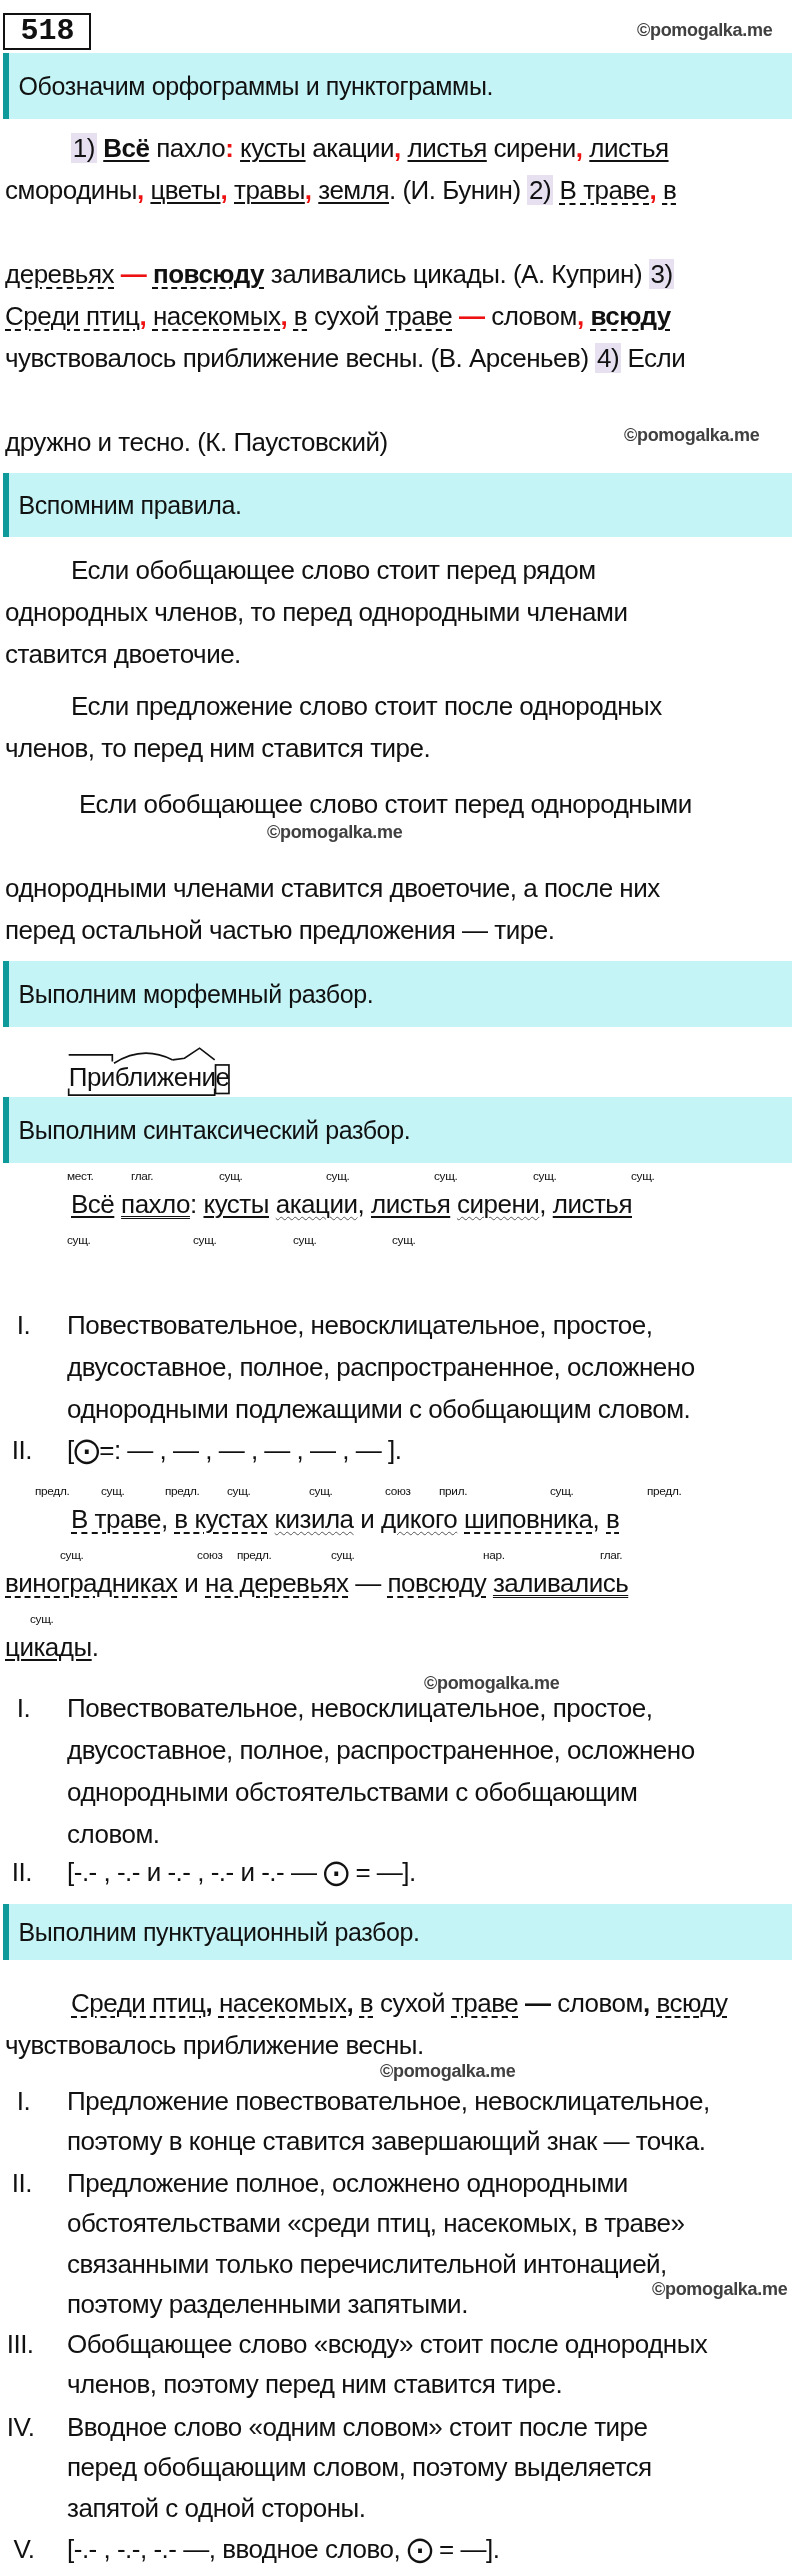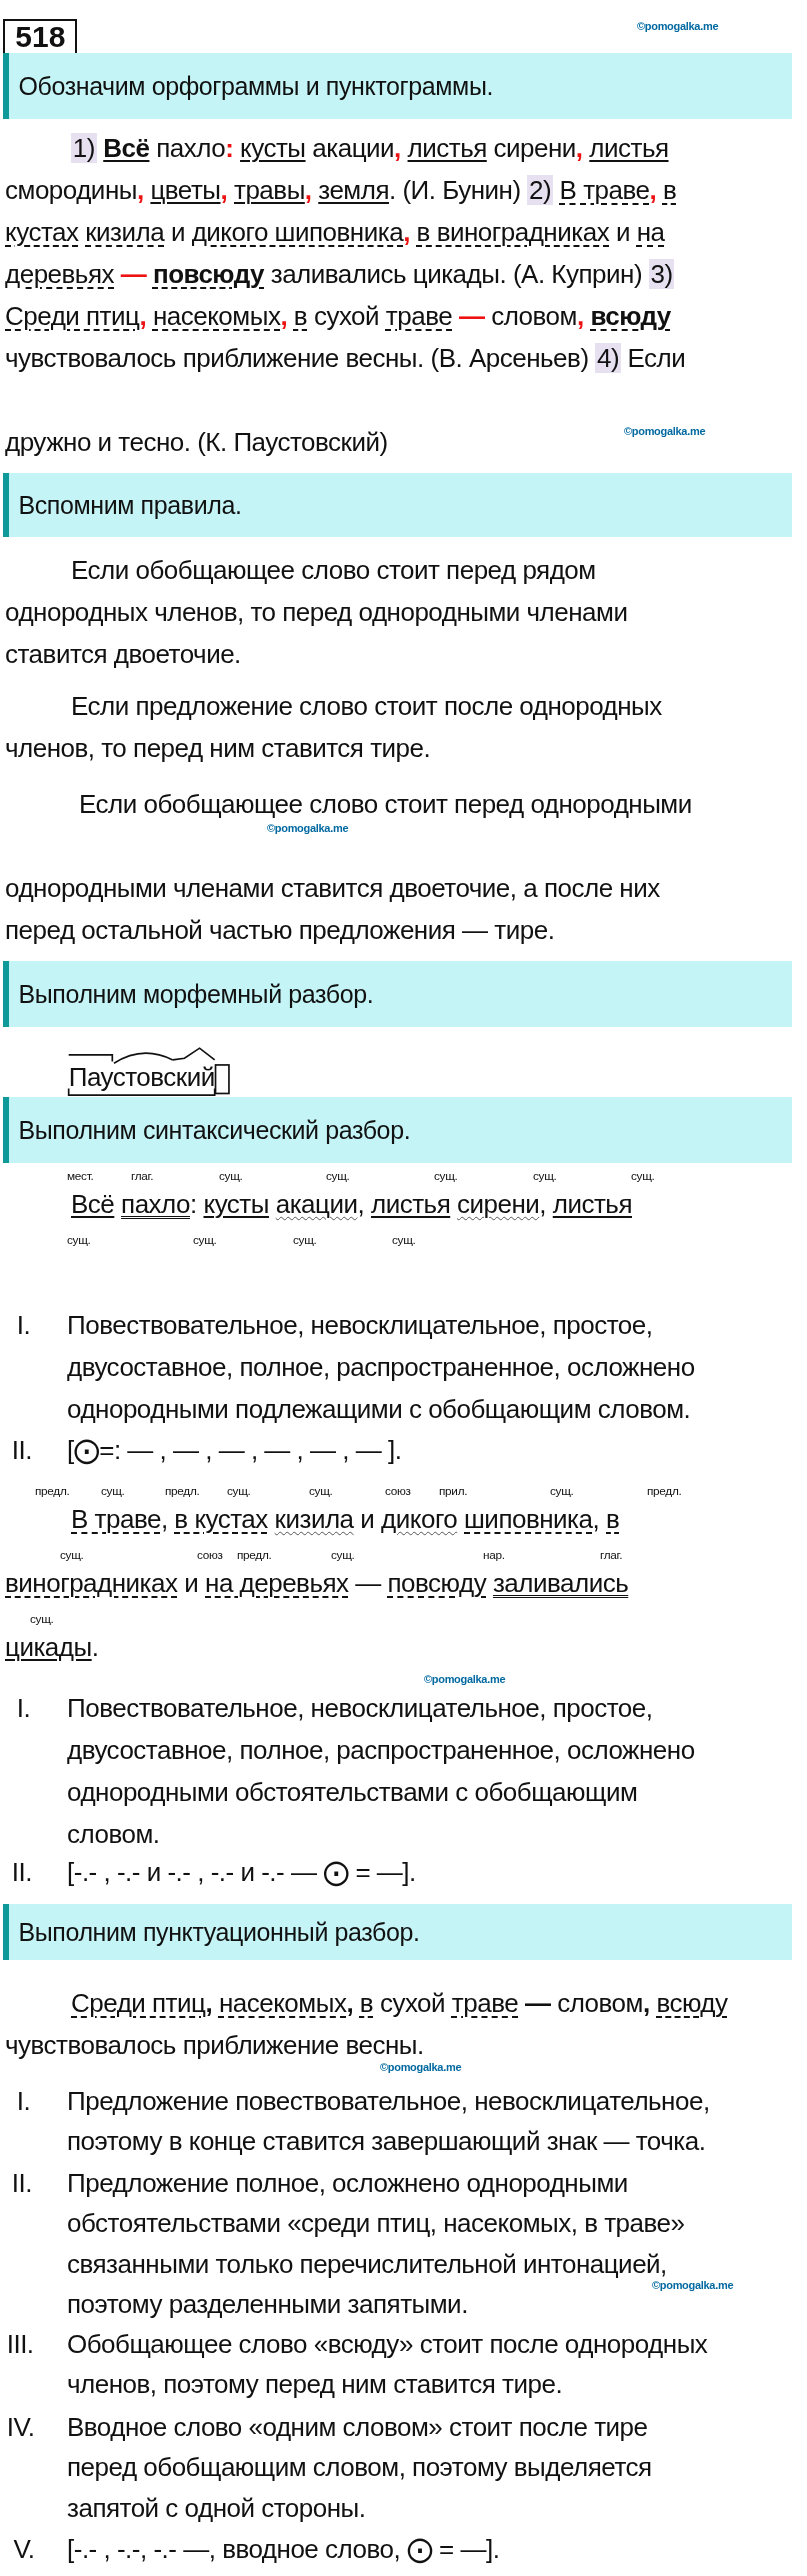--- a/index.html
+++ b/index.html
@@ -6,29 +6,29 @@
   html, body { width: 807px; background: #ffffff; }
   body {
     font-family: "Liberation Sans", "DejaVu Sans", sans-serif;
     color: #111;
     position: relative;
     height: 2576px;
     overflow: hidden;
   }
   .abs { position: absolute; }
   .num-box {
-    left: 3.4px; top: 19px; width: 74px; height: 37px;
+    left: 3.4px; top: 13px; width: 88px; height: 37px;
     border: 2.5px solid #111;
-    font-family: Liberation Sans, sans-serif;
+    font-family: Liberation Mono, monospace;
     font-weight: bold; font-size: 30px; line-height: 32px;
     text-align: center;
   }
   .wm {
     font-family: "Liberation Sans", sans-serif;
-    font-weight: bold; font-size: 11px; letter-spacing: -0.3px; color: #0369a1;
+    font-weight: bold; font-size: 18px; letter-spacing: -0.3px; color: #404040;
   }
   .band {
     left: 2.5px; width: 789px;
     background: #c4f4f6;
     border-left: 6.7px solid #0e9a9a;
     font-size: 25px; padding-left: 10px;
     display: flex; align-items: center;
     letter-spacing: -0.4px;
   }
   .para {
@@ -76,29 +76,20 @@
   <div class="line" style="top:42px;">
     <span>смородины</span><span class="red">,</span>
     <span class="u">цветы</span><span class="red">,</span>
     <span class="u">травы</span><span class="red">,</span>
     <span class="u">земля</span><span>. (И. Бунин)</span>
     <span class="hl">2)</span>
     <span class="ud">В траве</span><span class="red">,</span>
     <span class="ud">в</span>
   </div>
 
-  <div class="line" style="top:84px;">
-    <span class="ud">кустах</span>
-    <span class="ud">кизила</span>
-    <span>и</span>
-    <span class="ud">дикого шиповника</span><span class="red">,</span>
-    <span class="ud">в виноградниках</span>
-    <span>и</span>
-    <span class="ud">на</span>
-  </div>
 
   <div class="line" style="top:126px;">
     <span class="ud">деревьях</span>
     <span class="red">—</span>
     <span class="b ud">повсюду</span>
     <span>заливались цикады. (А. Куприн)</span>
     <span class="hl">3)</span>
   </div>
 
   <div class="line" style="top:168px;">
@@ -149,21 +140,21 @@
     <polyline points="2,14 54,14 54,22" fill="none" stroke="#111" stroke-width="2"></polyline>
 
     <path d="M56,24 Q90,2 126,20" fill="none" stroke="#111" stroke-width="2"></path>
 
     <polyline points="126,20 140,18 158,6 176,20" fill="none" stroke="#111" stroke-width="2"></polyline>
 
     <polyline points="2,54 2,62 176,62 176,54" fill="none" stroke="#111" stroke-width="2"></polyline>
 
     <rect x="177" y="26" width="16" height="34" fill="none" stroke="#111" stroke-width="2"></rect>
   </svg>
-  <span style="position:absolute; left:1.7px; top:18.5px; font-size:26px; letter-spacing:-0.5px;">Паустовский</span>
+  <span style="position:absolute; left:1.7px; top:18.5px; font-size:26px; letter-spacing:-0.5px;">Приближение</span>
 </div>
 
 <div class="abs band" style="top:1097px; height:66px;">
   <span>Выполним синтаксический разбор.</span>
 </div>
 
 <div class="abs para" style="top:1169px; height:303px;">
   <span class="pos" style="left:62px; top:0;">мест.</span>
   <span class="pos" style="left:126px; top:0;">глаг.</span>
   <span class="pos" style="left:214px; top:0;">сущ.</span>

